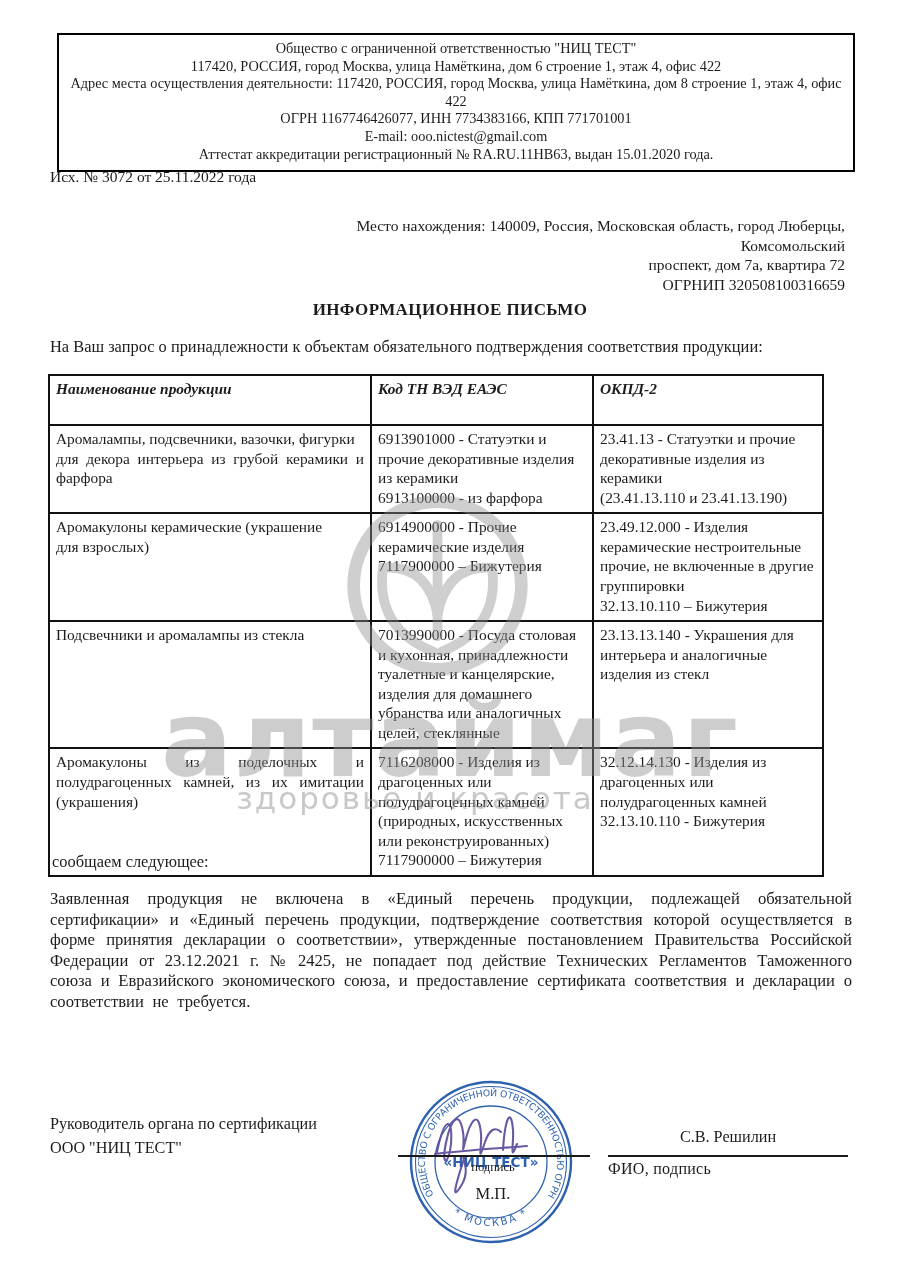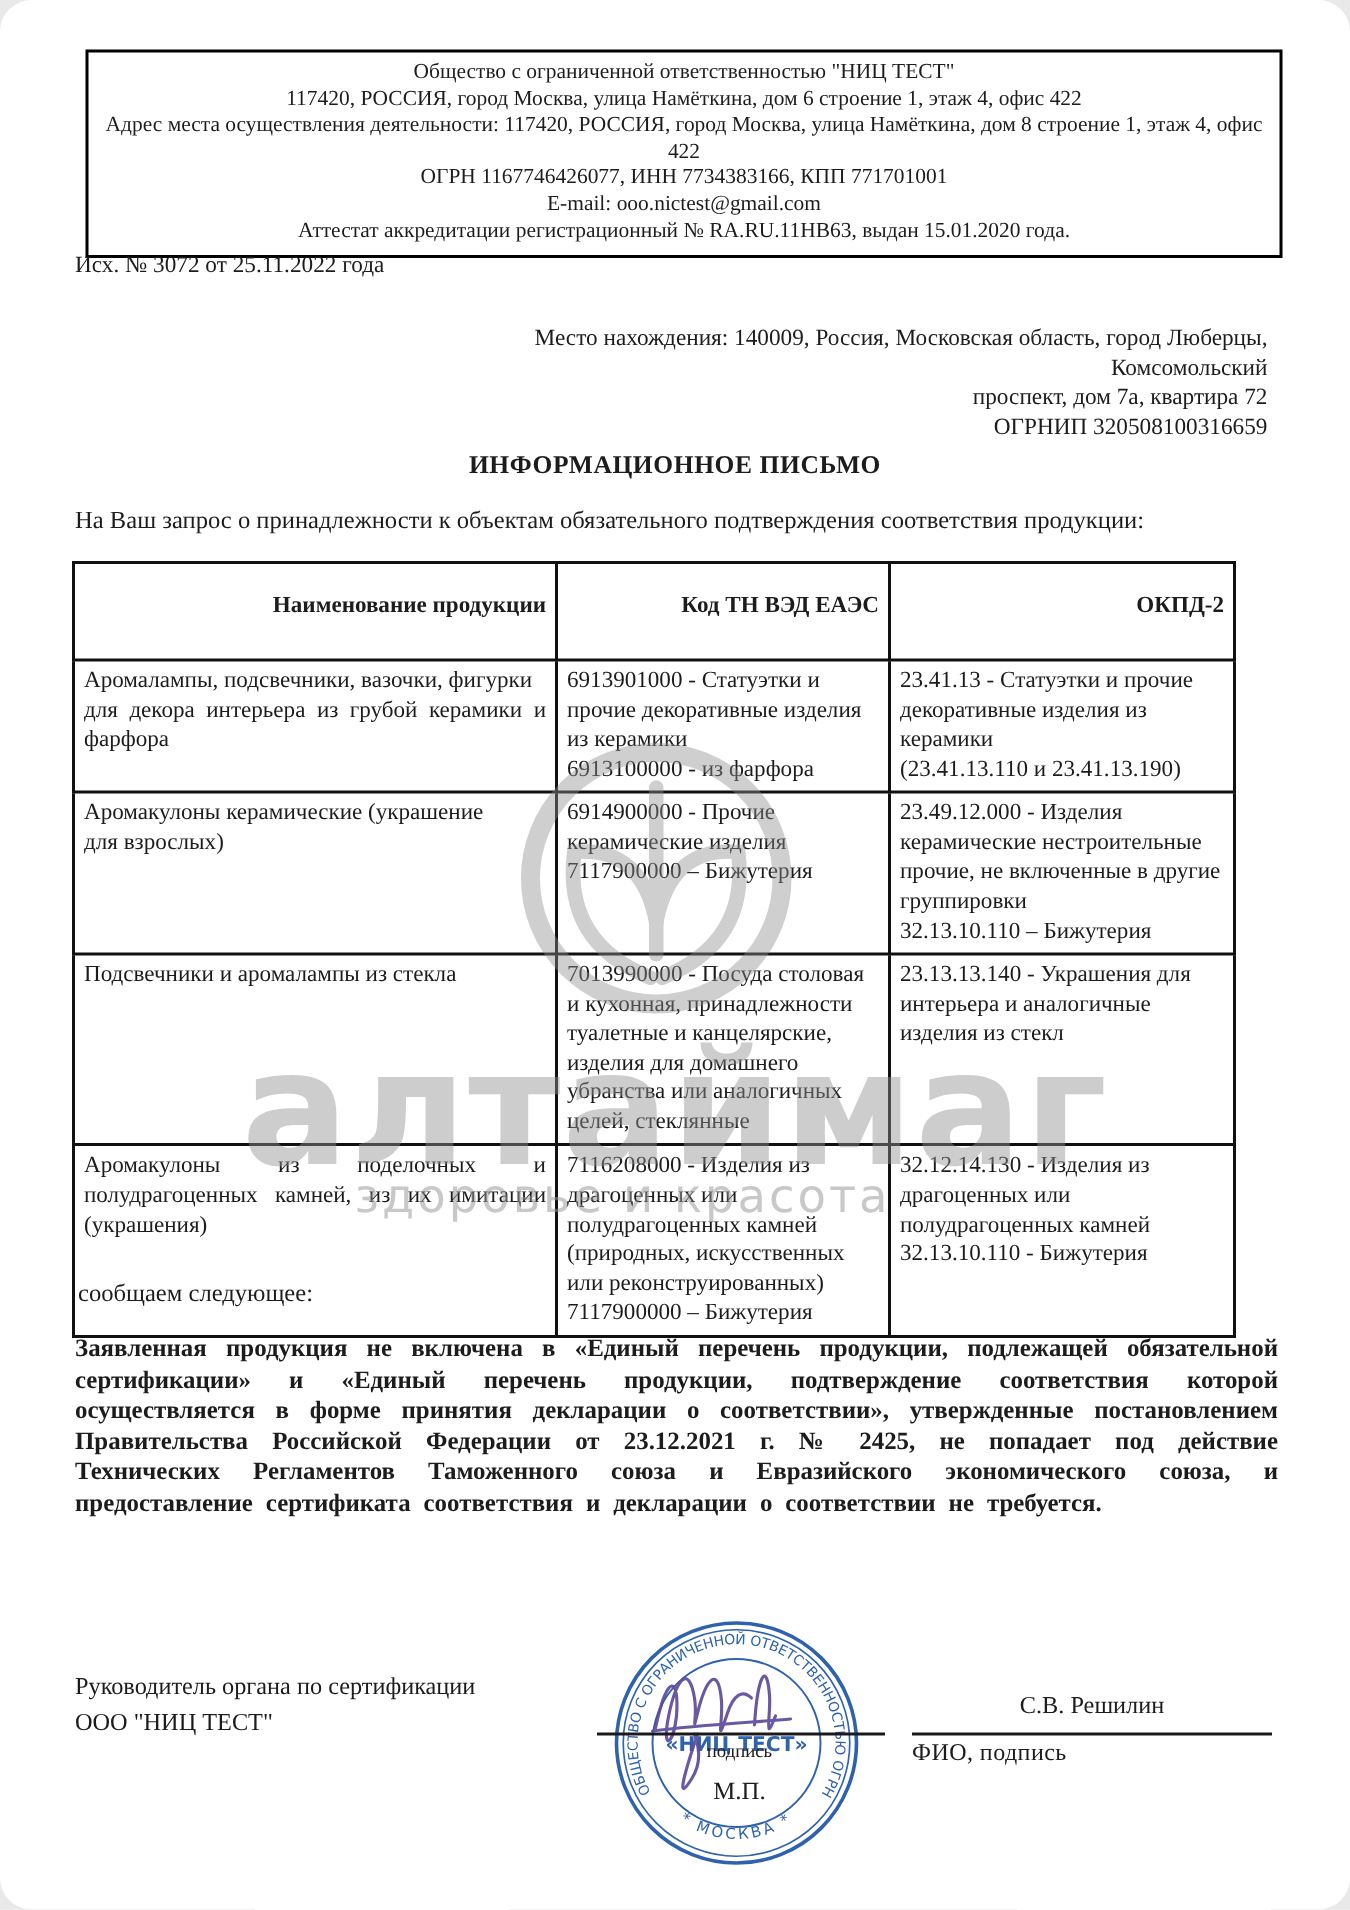--- a/index.html
+++ b/index.html
@@ -1,19 +1,19 @@
 <!DOCTYPE html>
 <html><head>
 <meta charset="utf-8">
 <style>
   html,body{margin:0;padding:0;background:#e9e9e9;}
   .page{
     position:relative; width:900px; height:1273px; margin:0 auto;
     background:#ffffff; overflow:hidden;
-    font-family:"Liberation Serif", serif; color:#1c1c1c;border-radius:21px;
+    font-family:"Liberation Serif", serif; color:#1c1c1c;
   }
   
   .header-box{
     position:absolute; left:57px; top:33px; width:778px;
     border:2px solid #000; padding:5px 8px 7px 8px;
     text-align:center; font-size:14.3px; line-height:17.6px;
   }
   .ref-line{position:absolute; left:50px; top:168px; font-weight:normal; font-size:15.5px;}
   .recipient{
     position:absolute; right:55px; top:216px; width:565px;
@@ -26,29 +26,29 @@
   .intro{position:absolute; left:50px; top:337px; width:800px; font-size:16.4px;}
   
   table.codes{
     position:absolute; left:48px; top:374px; width:774px;
     border-collapse:collapse; table-layout:fixed;
     font-size:15.4px; line-height:1.27;
   }
   table.codes th, table.codes td{
     border:2px solid #111; vertical-align:top; padding:3px 6px 5px 6px;
   }
-  table.codes th{font-weight:bold; text-align:right; height:40px; padding-top:18px;}
+  table.codes th{font-weight:bold; text-align:left; height:40px; padding-top:3px;font-style:italic;}
   td .cell{white-space:pre-line;}
   td.c-name .cell{text-align:justify;}
   .closing-intro{position:absolute; left:52px; top:852px; font-size:16.4px;}
   .para{
     position:absolute; left:50px; width:802px; font-size:16.6px;
     line-height:20.6px; text-align:justify; word-spacing:4.5px;
   }
-  .para1{top:889px;font-weight:bold;}
+  .para1{top:889px;}
   .para2{top:1032px;}
   
   .sig-left{position:absolute; left:50px; top:1112px; font-size:16.2px; line-height:24px;}
   .sig-center{position:absolute; left:398px; top:1078px; width:190px; text-align:center;}
   .stamp-svg{position:absolute; left:-3px; top:0; z-index:3;}
   .sig-line{
     position:absolute; left:398px; top:1155px; width:192px;
     border-top:2px solid #1a1a1a; z-index:4;
   }
   .sig-line-right{

